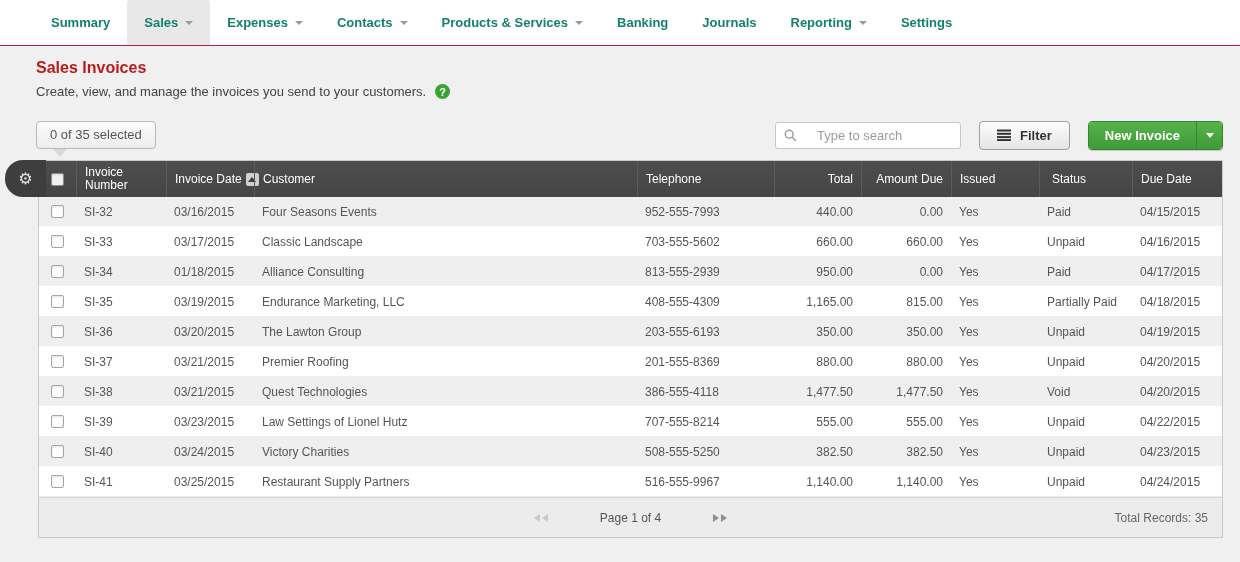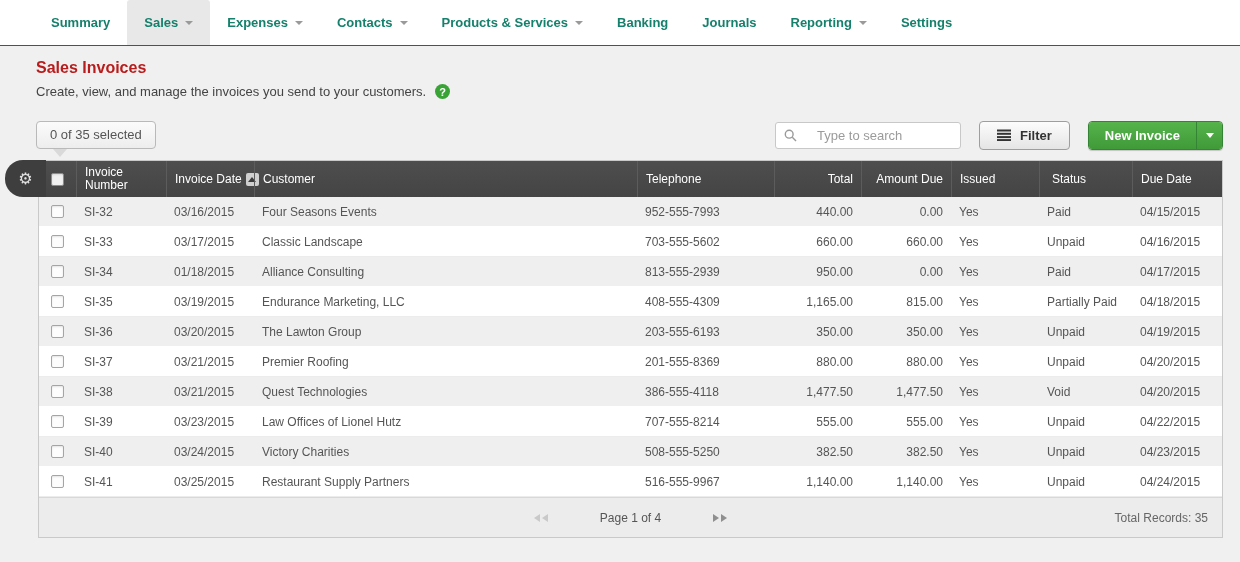--- a/index.html
+++ b/index.html
@@ -289,21 +289,21 @@
     <div class="td col-status">Void</div>
     <div class="td col-duedate">04/20/2015</div>
   </div>
 
   <div class="trow">
     <div class="td col-check">
       <span class="checkbox"></span>
     </div>
     <div class="td col-num">SI-39</div>
     <div class="td col-date">03/23/2015</div>
-    <div class="td col-customer">Law Offices of Lionel Hutz</div>
+    <div class="td col-customer">Law Settings of Lionel Hutz</div>
     <div class="td col-phone">707-555-8214</div>
     <div class="td col-total right">555.00</div>
     <div class="td col-amtdue right">555.00</div>
     <div class="td col-issued">Yes</div>
     <div class="td col-status">Unpaid</div>
     <div class="td col-duedate">04/22/2015</div>
   </div>
 
   <div class="trow alt">
     <div class="td col-check">

